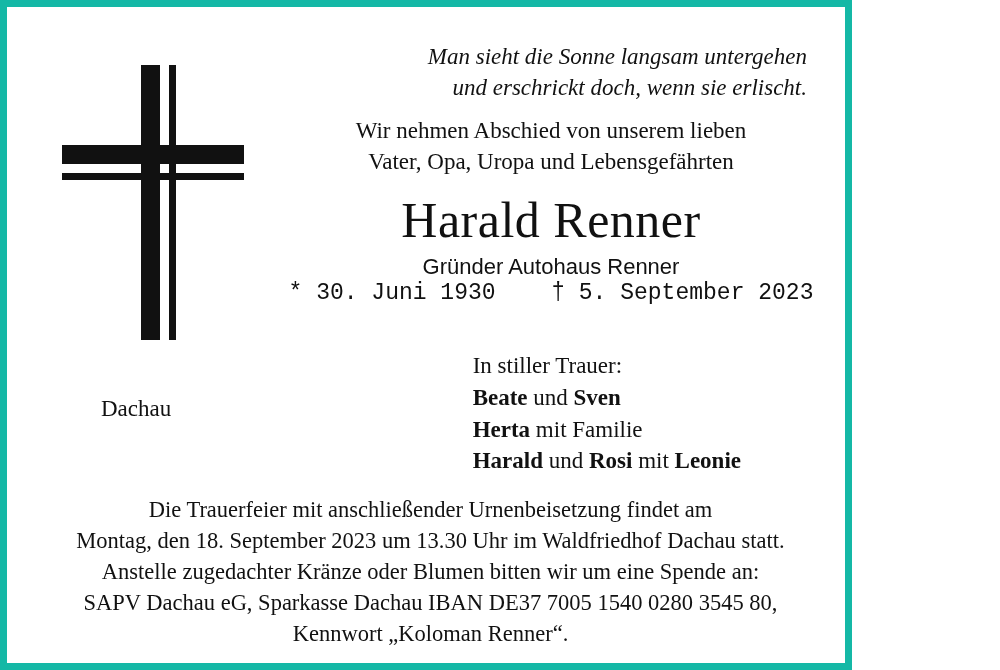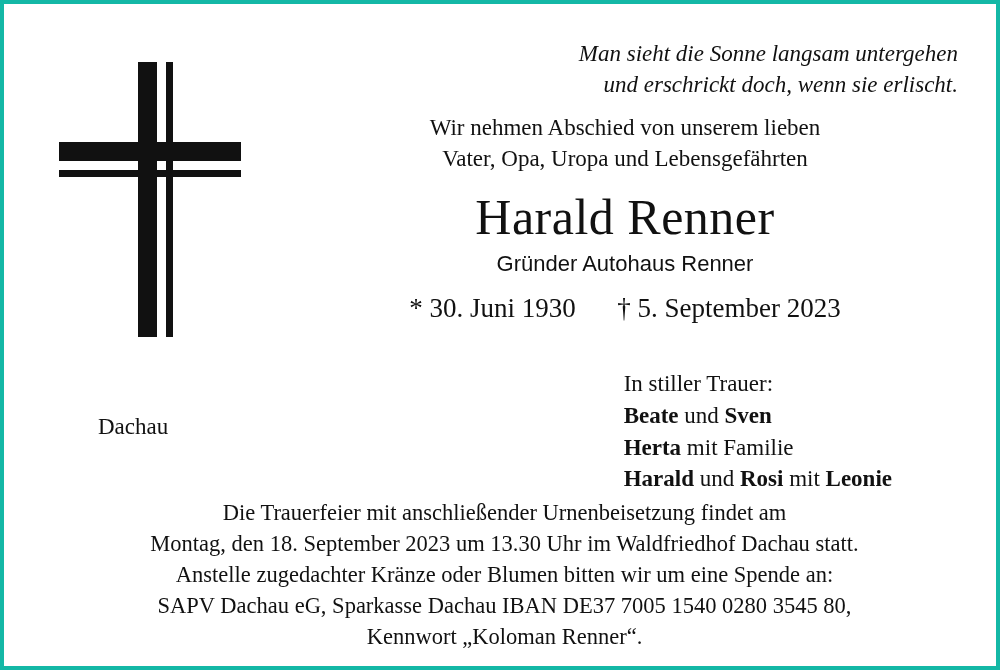--- a/index.html
+++ b/index.html
@@ -10,24 +10,24 @@
   body {
     width: 1000px;
     height: 670px;
     font-family: "Liberation Sans", sans-serif;
     color: #111111;
     overflow: hidden;
   }
   .obituary {
     position: relative;
     box-sizing: border-box;
-    width: 1000px;
+    width: 852px;
     height: 670px;
     background: #ffffff;
-    border: 4px solid #14b8a6;
+    border: 7px solid #14b8a6;
     padding: 0;
   }
   .inner {
     position: relative;
     box-sizing: border-box;
     width: 100%;
     height: 100%;
     padding: 18px 28px 10px 28px;
   }
 
@@ -113,25 +113,25 @@
 
   .role {
     margin-top: 6px;
     margin-left: 250px;
     text-align: center;
     font-family: "Liberation Sans", sans-serif;
     font-size: 22px;
   }
 
   .dates {
-    margin-top: 16px;
-    margin-left: 250px;
-    text-align: center;
-    font-family: Liberation Serif, serif;
-    font-size: 27px;
+    margin-top: 0;
+    margin-left: 250px;
+    text-align: center;
+    font-family: Liberation Mono, monospace;
+    font-size: 23px;
   }
   .dates .sep { display: inline-block; width: 28px; }
 
   
   .mourn-row {
     position: relative;
     margin-top: 44px;
     height: 110px;
   }
   .place {

